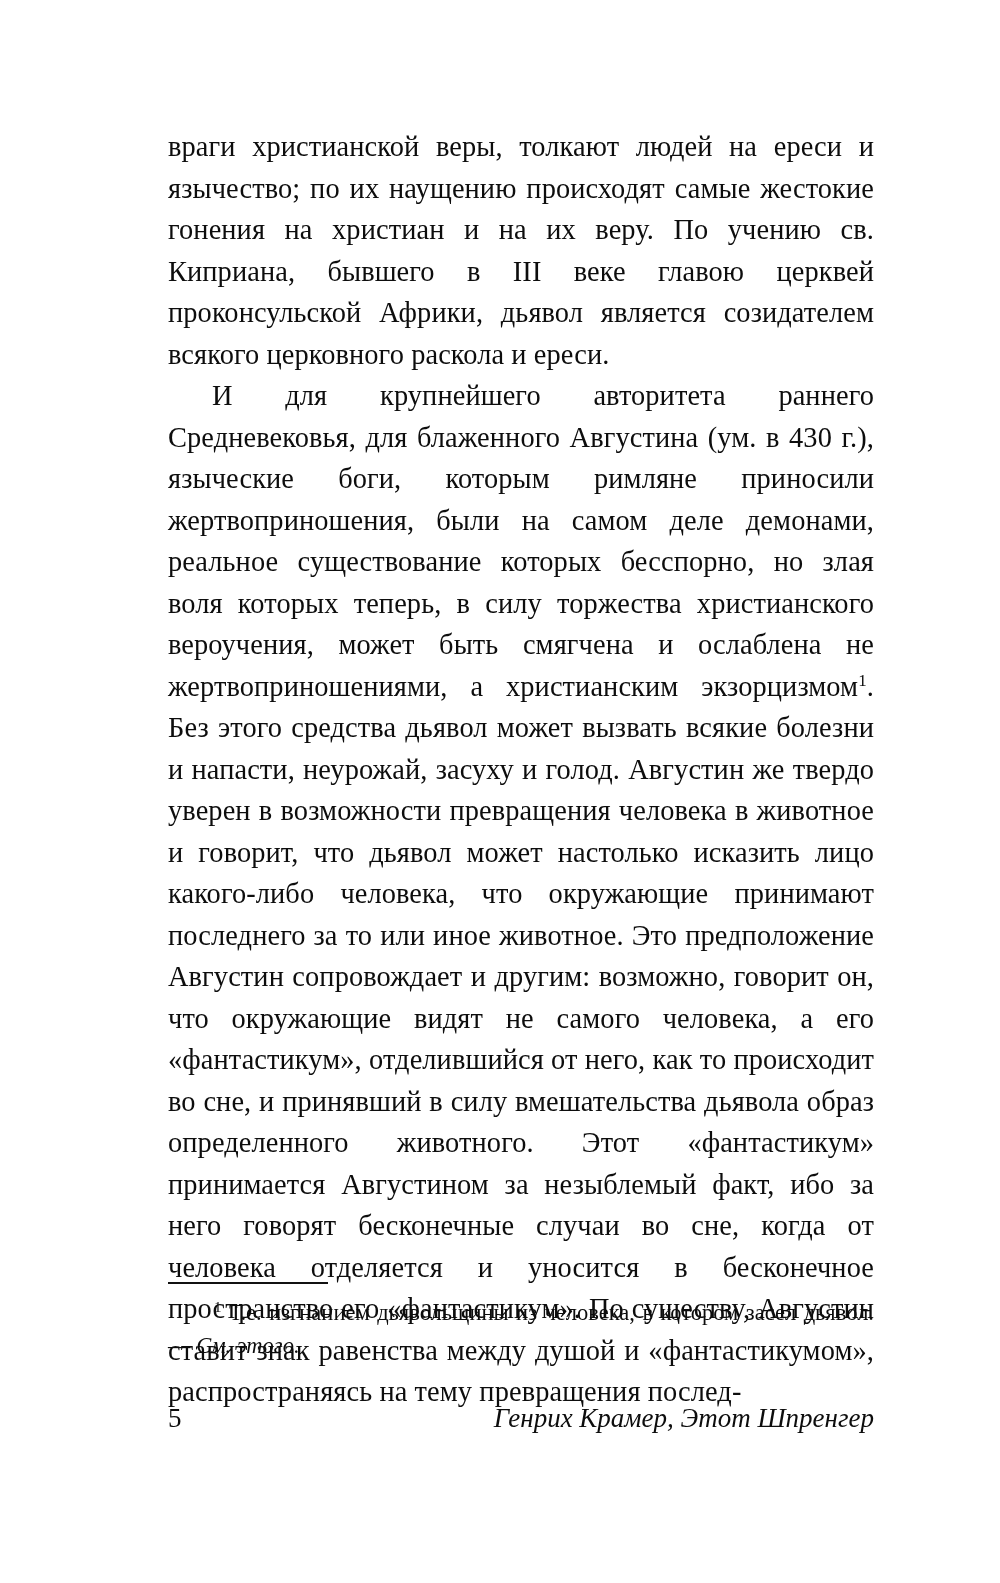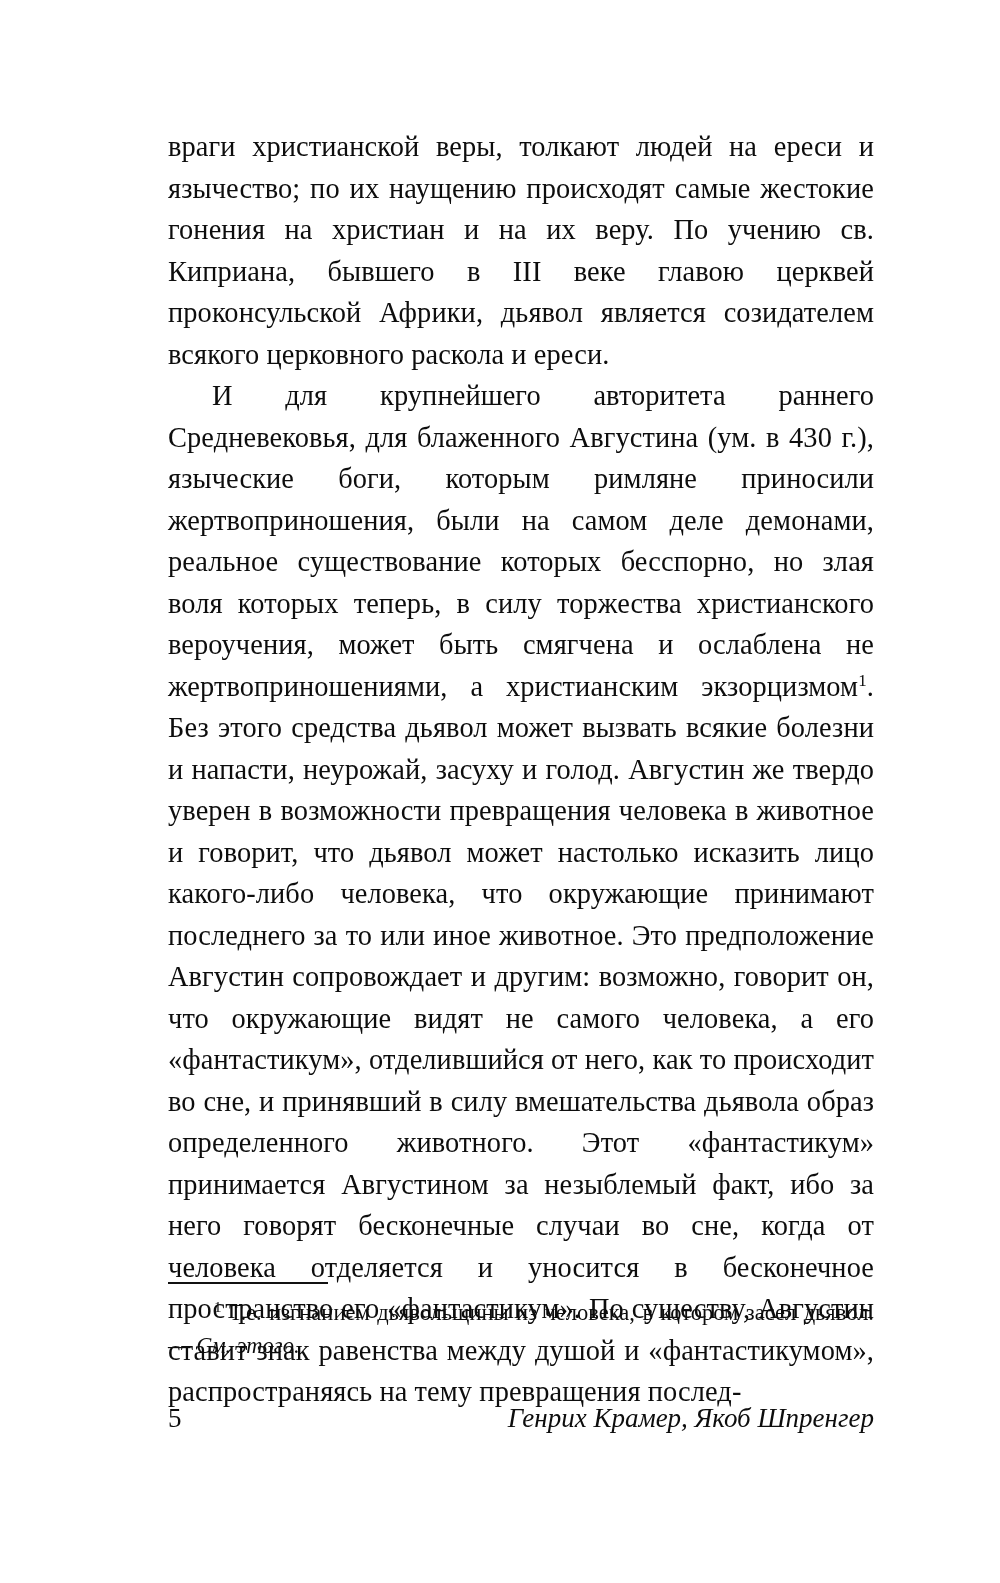--- a/index.html
+++ b/index.html
@@ -113,16 +113,16 @@
     <p class="para indent"><span>И для крупнейшего авторитета раннего Средневековья, для блаженного Августина (ум. в 430 г.), языческие боги, которым римляне приносили жертвоприношения, были на самом деле демонами, реальное существование которых бесспорно, но злая воля которых теперь, в силу торжества христианского вероучения, может быть смягчена и ослаблена не жертвоприношениями, а христианским </span><span class="ital">экзорцизмом</span><sup class="fn">1</sup><span>. Без этого средства дьявол может вызвать всякие болезни и напасти, неурожай, засуху и голод. Августин же твердо уверен в возможности превращения человека в животное и говорит, что дьявол может настолько исказить лицо какого-либо человека, что окружающие принимают последнего за то или иное животное. Это предположение Августин сопровождает и другим: возможно, говорит он, что окружающие видят не самого человека, а его «фантастикум», отделившийся от него, как то происходит во сне, и принявший в силу вмешательства дьявола образ определенного животного. Этот «фантастикум» принимается Августином за незыблемый факт, ибо за него говорят бесконечные случаи во сне, когда от человека отделяется и уносится в бесконечное пространство его «фантастикум». По существу, Августин ставит знак равенства между душой и «фантастикумом», распространяясь на тему превращения послед-</span></p>
 
   </div>
 
   <div class="footnote-rule"></div>
 
   <div class="footnote"><span class="fn-indent"></span><sup>1</sup><span> Т.е. изгнанием дьявольщины из человека, в котором засел дьявол. — </span><span class="ital">См. этого.</span></div>
 
   <div class="footer">
     <div class="page-number">5</div>
-    <div class="running-head">Генрих Крамер, Якоб Шпренгер</div>
+    <div class="running-head">Генрих Крамер, Этот Шпренгер</div>
   </div>
 
 </div>
 
 </body></html>

